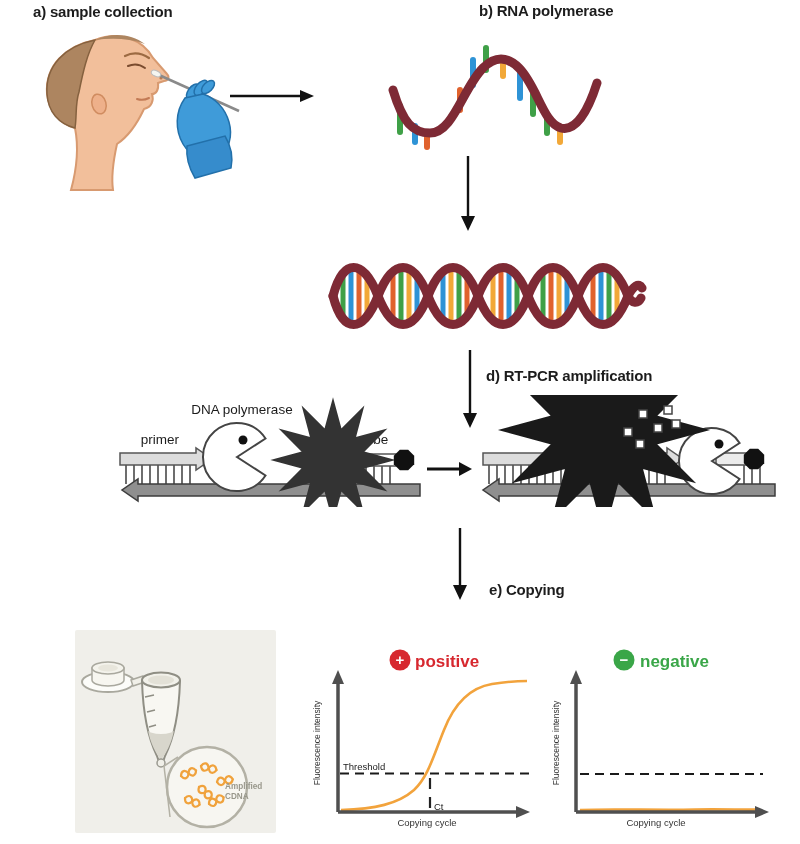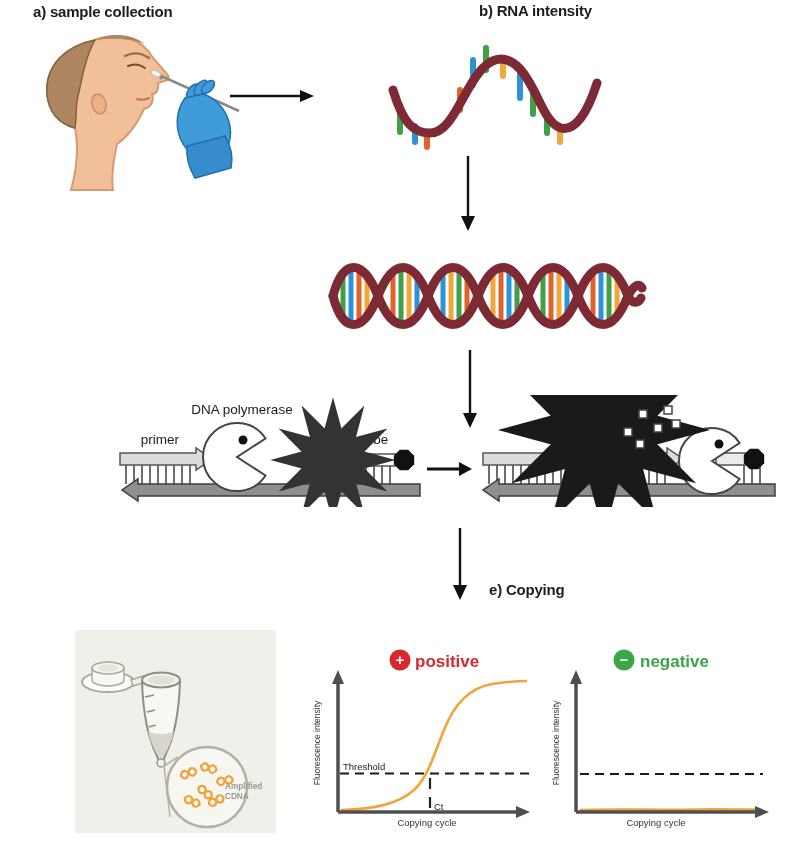--- a/index.html
+++ b/index.html
@@ -30,21 +30,22 @@
       <polygon points="463,413 470,428 477,413" stroke="none"></polygon>
     </g>
     <g>
       <line x1="460" y1="528" x2="460" y2="585"></line>
       <polygon points="453,585 460,600 467,585" stroke="none"></polygon>
     </g>
   </g>
 </svg>
 
 <div class="step-label" style="left:33px;top:3px">a) sample collection</div>
-<div class="step-label" style="left:479px;top:2px">b) RNA intensity</div>
+<div class="step-label" style="left:479px;top:2px">b) RNA polymerase</div>
+<div class="step-label" style="left:486px;top:367px">d) RT-PCR amplification</div>
 <div class="step-label" style="left:489px;top:581px">e) Copying</div>
 
 <svg class="abs" style="left:25px;top:28px" width="215" height="170" viewBox="0 0 215 170">
   <g>
     <path d="M70,12 C95,2 118,12 128,30 L142,46 C145,49 143,53 139,53 L133,55
              C134,62 131,66 127,66 C129,72 127,79 119,81
              C112,96 104,108 92,116 C88,134 86,148 88,162 L46,162
              C52,140 54,120 50,100 C36,96 24,84 22,66 C20,38 40,18 70,12 Z" fill="#f2bf9b" stroke="#d89a70" stroke-width="2"></path>
     <path d="M70,12 C40,18 20,38 22,66 C23,84 34,96 50,100 C52,88 50,76 54,64
              C58,44 62,26 70,12 Z" fill="#ad8560" stroke="#85613f" stroke-width="1.5"></path>

